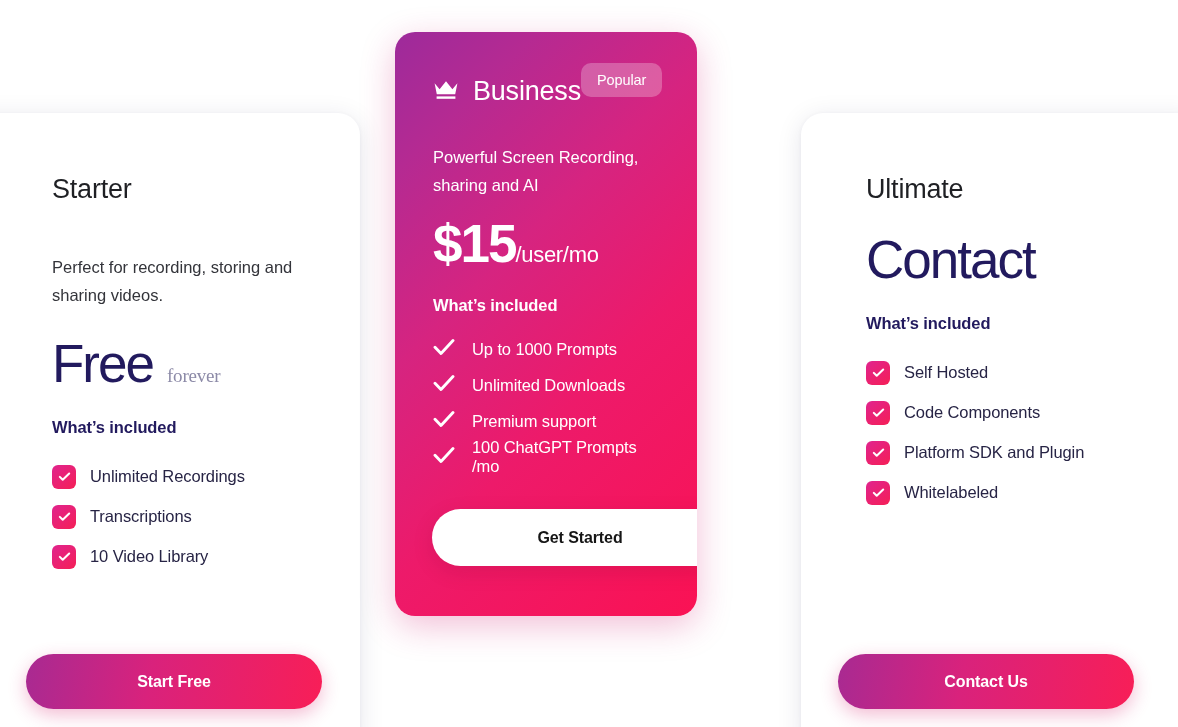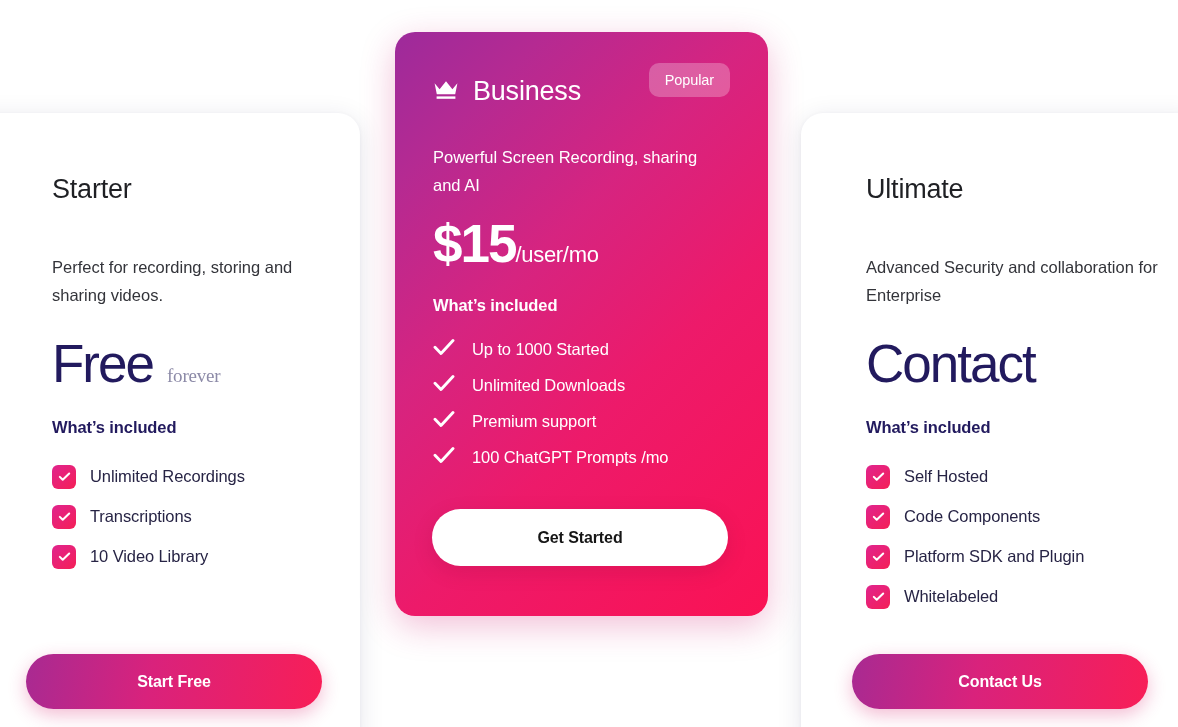--- a/index.html
+++ b/index.html
@@ -43,21 +43,21 @@
   .card-ultimate {
     left: 801px;
     top: 113px;
     width: 402px;
     height: 640px;
   }
 
   .card-business {
     left: 395px;
     top: 32px;
-    width: 373px;
+    width: 302px;
     height: 584px;
     border-radius: 20px;
     background: linear-gradient(135deg,
                 #9d2a9b 0%,
                 #b52a92 16%,
                 #d62480 38%,
                 #ed1a6a 62%,
                 #fa1254 100%);
     box-shadow: 0 10px 34px rgba(210, 25, 110, 0.28);
     padding: 0 38px;
@@ -162,21 +162,21 @@
     border-radius: 28px;
     background: linear-gradient(100deg, #a82a92 0%, #d9227c 42%, #f81e57 100%);
     box-shadow: 0 6px 18px rgba(216, 32, 110, 0.30);
     color: #ffffff;
     font-size: 16px;
     font-weight: 700;
     letter-spacing: -0.1px;
     bottom: 44px;
   }
 
-  .card-ultimate .cta-gradient { left: 51px; }
+  .card-ultimate .cta-gradient { left: 37px; }
 
   
   .biz-head {
     display: flex;
     align-items: center;
     justify-content: space-between;
     margin-top: 44px;
   }
 
   .biz-title-wrap { display: flex; align-items: center; }
@@ -343,21 +343,21 @@
 
     <div class="biz-included-title">What’s included</div>
 
     <ul class="biz-list">
       <li class="biz-item">
         <span class="tick">
           <svg width="22" height="18" viewBox="0 0 22 18">
               <path d="M2 9.2l6 6.2L20 2.6" fill="none" stroke="#ffffff" stroke-width="2.9" stroke-linecap="round" stroke-linejoin="round"></path>
             </svg>
         </span>
-        <span class="biz-label">Up to 1000 Started</span>
+        <span class="biz-label">Up to 1000 Prompts</span>
       </li>
       <li class="biz-item">
         <span class="tick">
           <svg width="22" height="18" viewBox="0 0 22 18">
               <path d="M2 9.2l6 6.2L20 2.6" fill="none" stroke="#ffffff" stroke-width="2.9" stroke-linecap="round" stroke-linejoin="round"></path>
             </svg>
         </span>
         <span class="biz-label">Unlimited Downloads</span>
       </li>
       <li class="biz-item">
@@ -379,21 +379,20 @@
     </ul>
 
     <button class="cta cta-white">Get Started</button>
   </div>
 
   <div class="card card-side card-ultimate">
     <div class="side-inner">
 
       <h2 class="plan-name">Ultimate</h2>
 
-      <p class="plan-desc">Advanced Security and collaboration for Enterprise</p>
 
       <div class="price-row">
         <span class="price-big">Contact</span>
       </div>
 
       <div class="included-title">What’s included</div>
 
       <ul class="feature-list">
         <li class="feature-item">
           <span class="checkbox">

